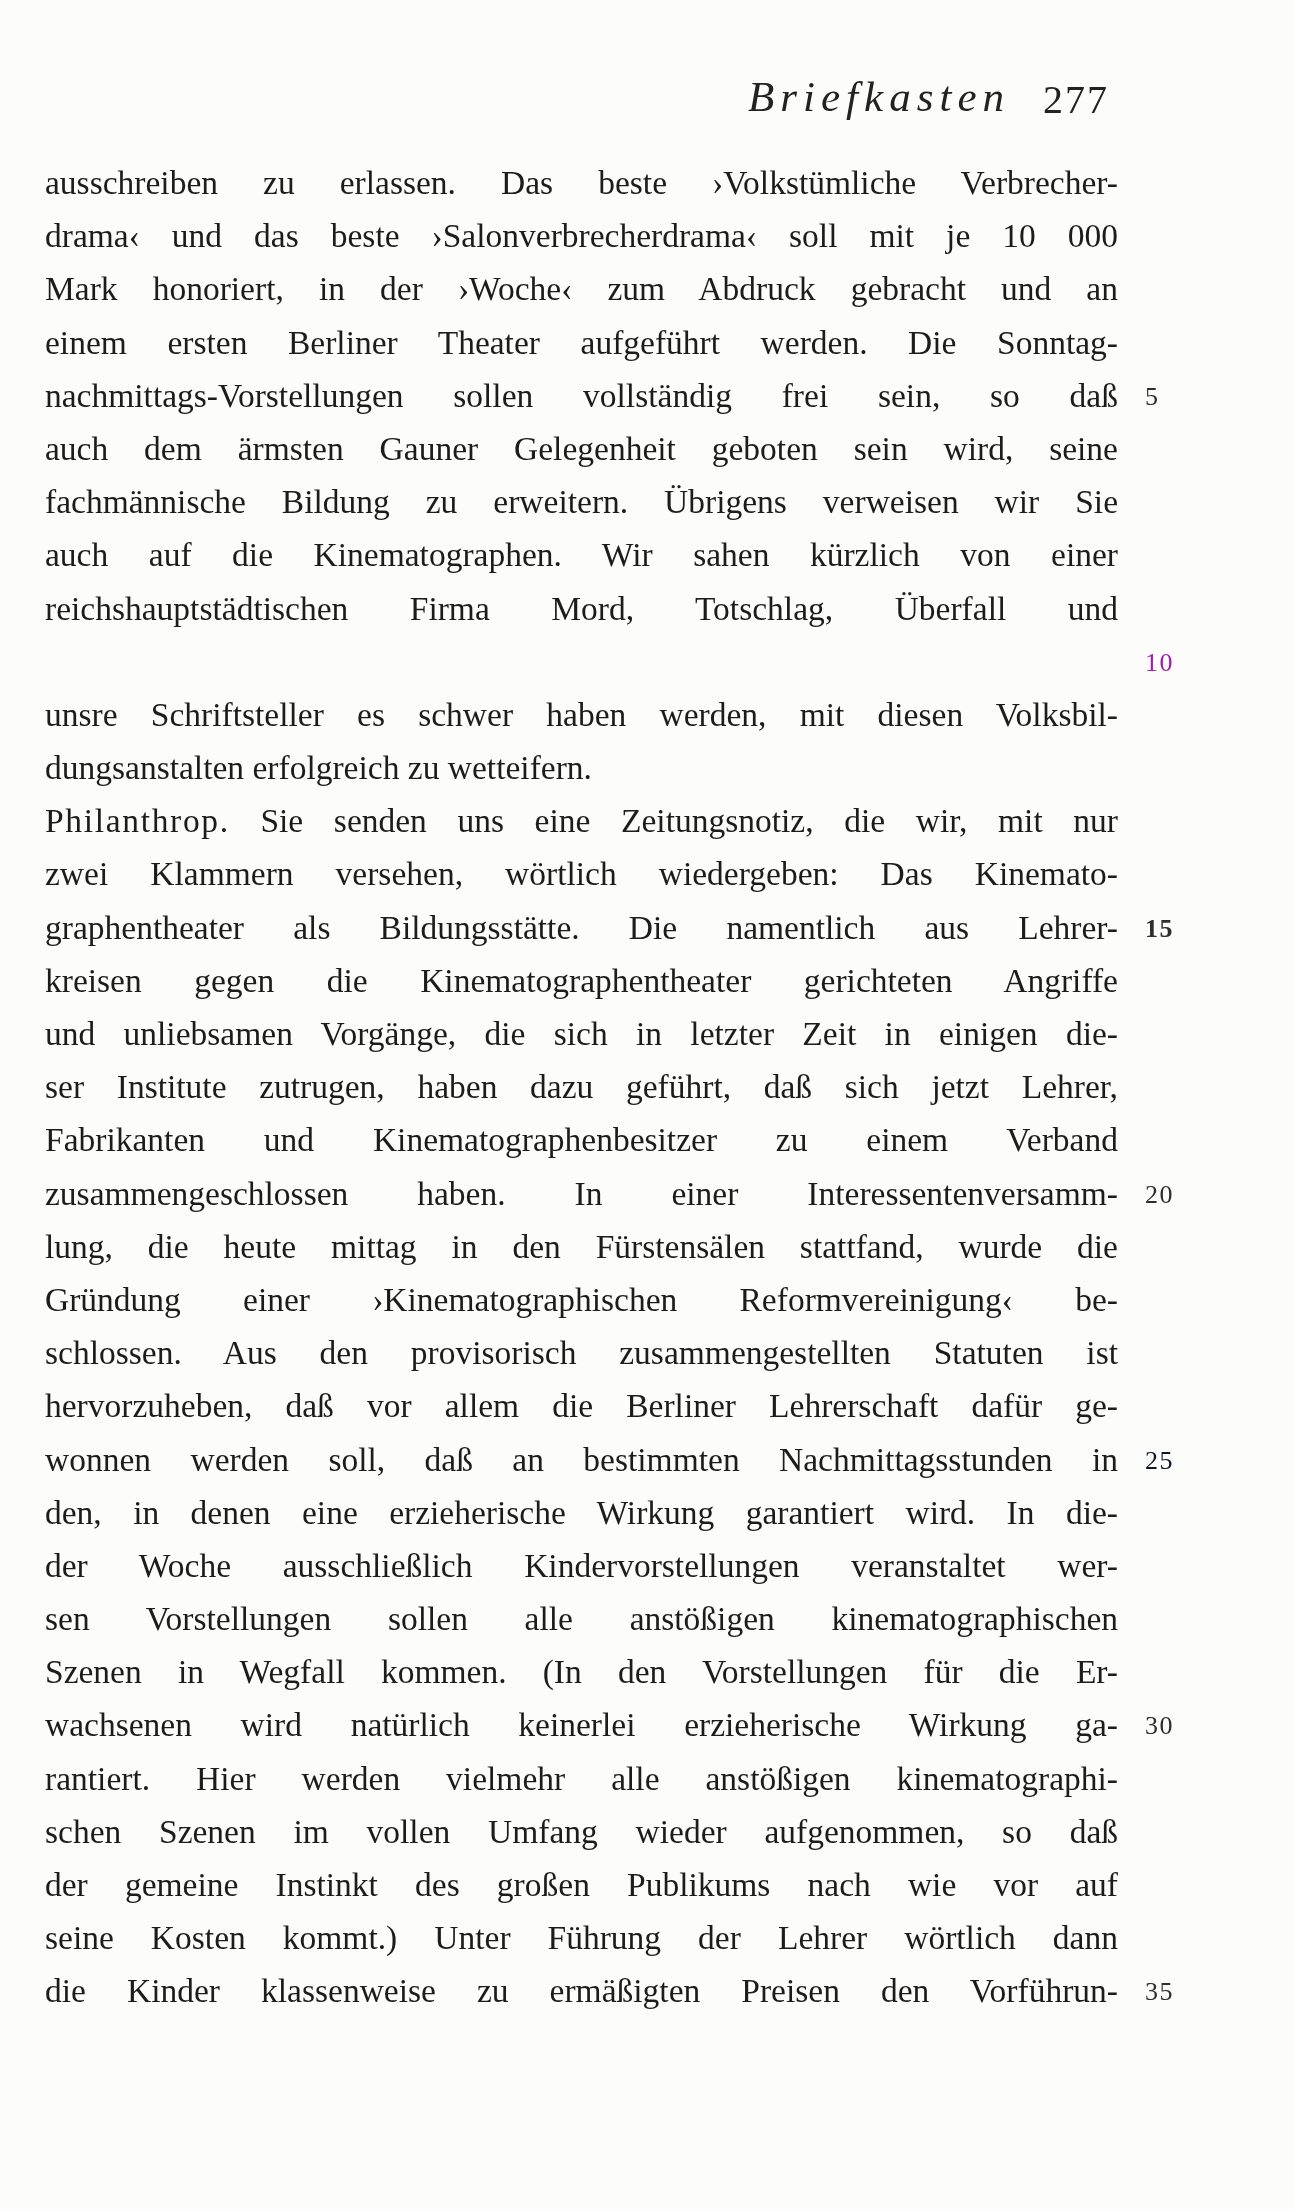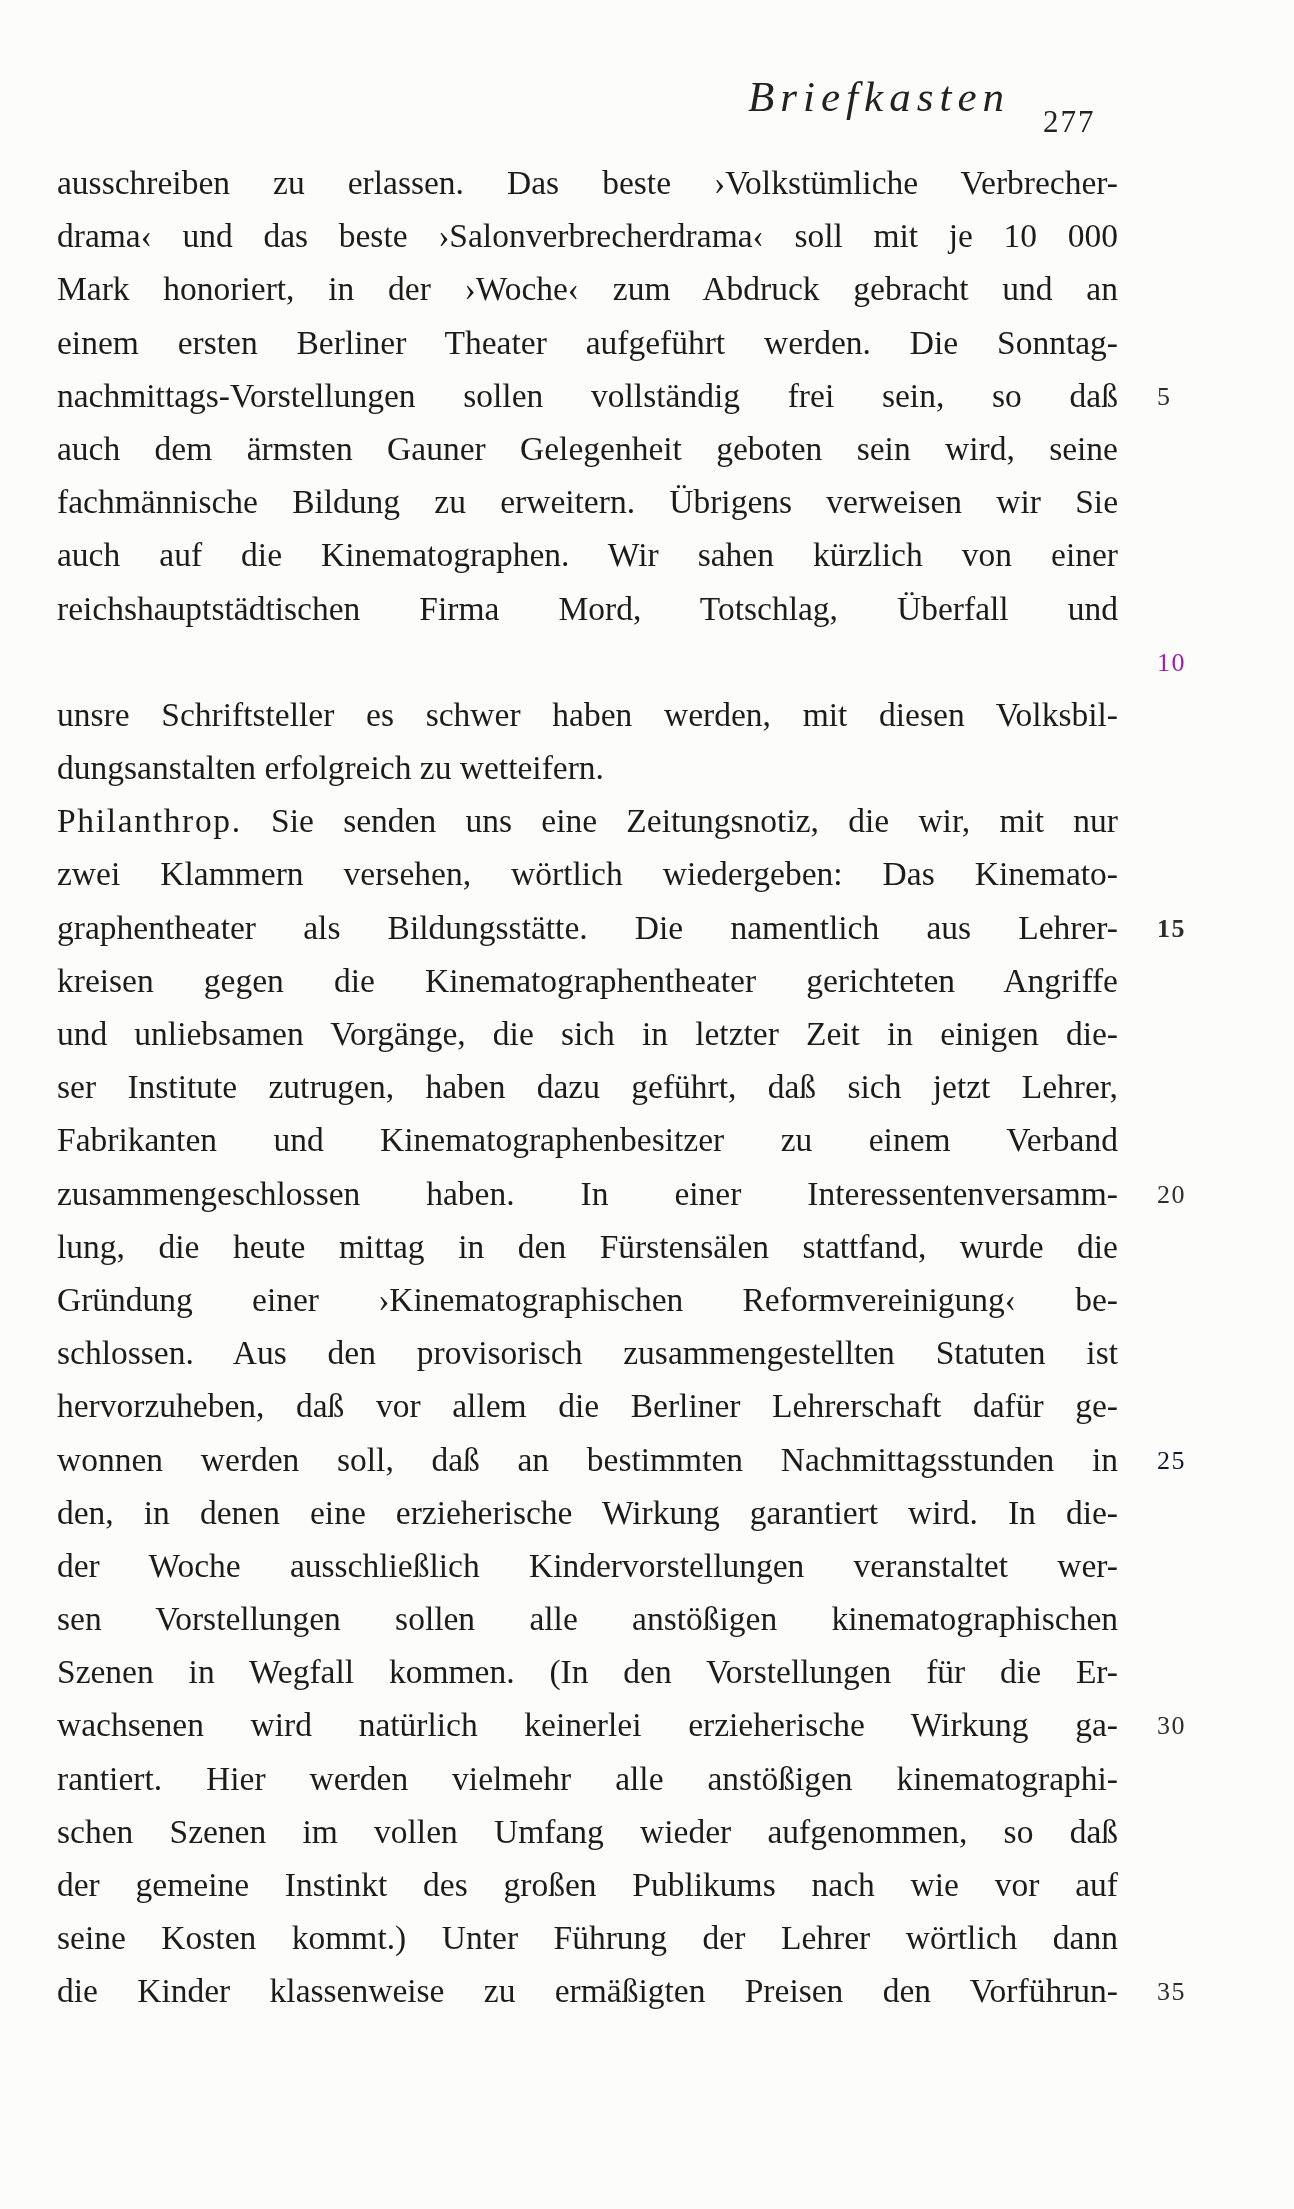--- a/index.html
+++ b/index.html
@@ -15,39 +15,37 @@
 
   
   .running-head {
     position: absolute; left: 748px; top: 72px;
     font-style: italic; font-size: 43px; letter-spacing: 0.14em;
     color: #222;
     white-space: nowrap;
   }
   .page-number {
     position: absolute; left: 1043px; top: 76px;
-    font-size: 31px; letter-spacing: 2px; color: #222;
+    font-size: 40px; letter-spacing: 2px; color: #222;
     white-space: nowrap;
-    margin-top: 28px;
   }
 
   
   .text-block {
     position: absolute; left: 45px; top: 156px; width: 1073px;
   }
   .line {
     position: relative;
     height: 53.2px; line-height: 53.2px;
     font-size: 33.5px;
     text-align: justify;
     -moz-text-align-last: justify;
     text-align-last: justify;
     hyphens: none;
     white-space: normal;
-    margin-left: 12px;
   }
   .line.flush {
     -moz-text-align-last: left;
     text-align-last: left;
   }
   .line-text { }
   .lead { letter-spacing: 0.05em; }
   .line-num {
     position: absolute; left: 1100px; top: 1px;
     height: 100%; line-height: 53.2px;

